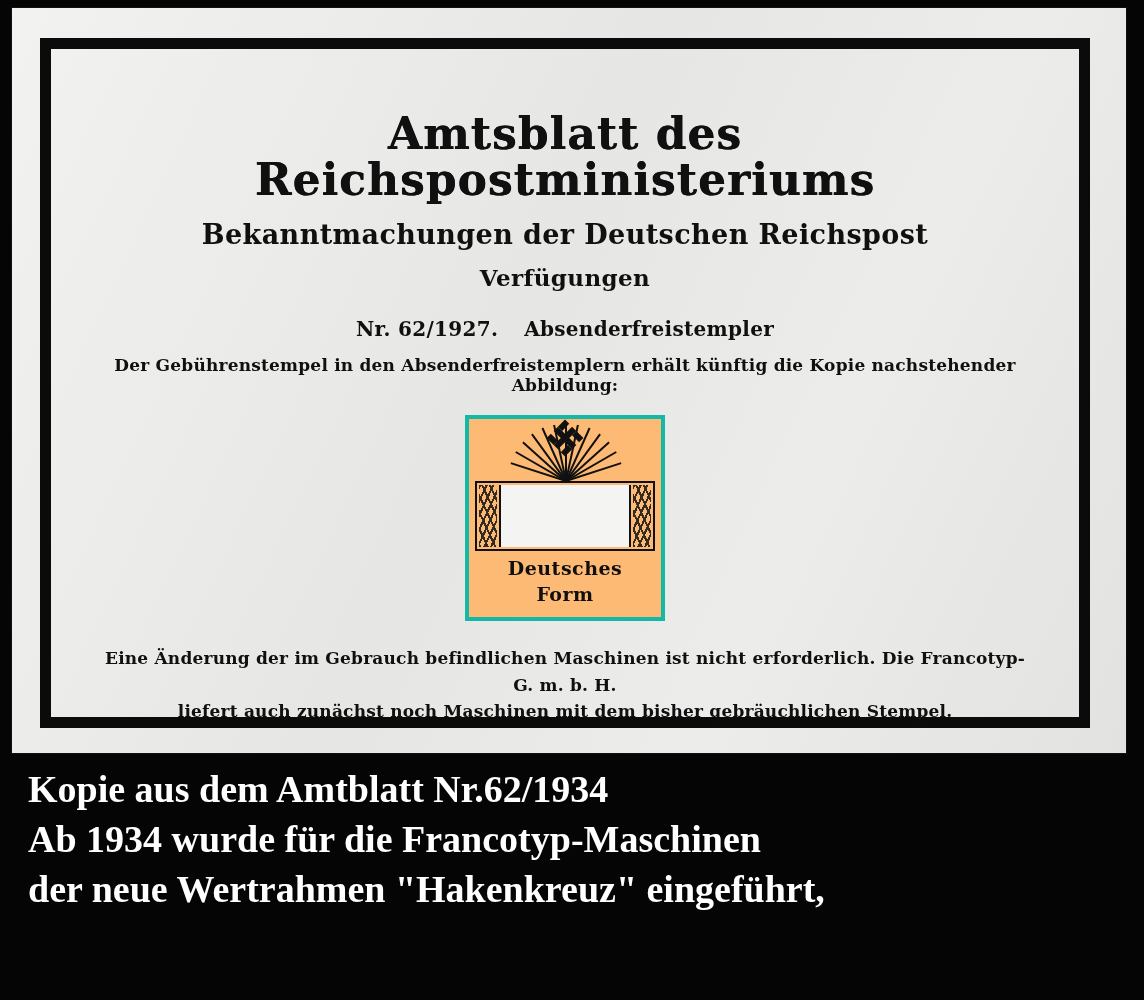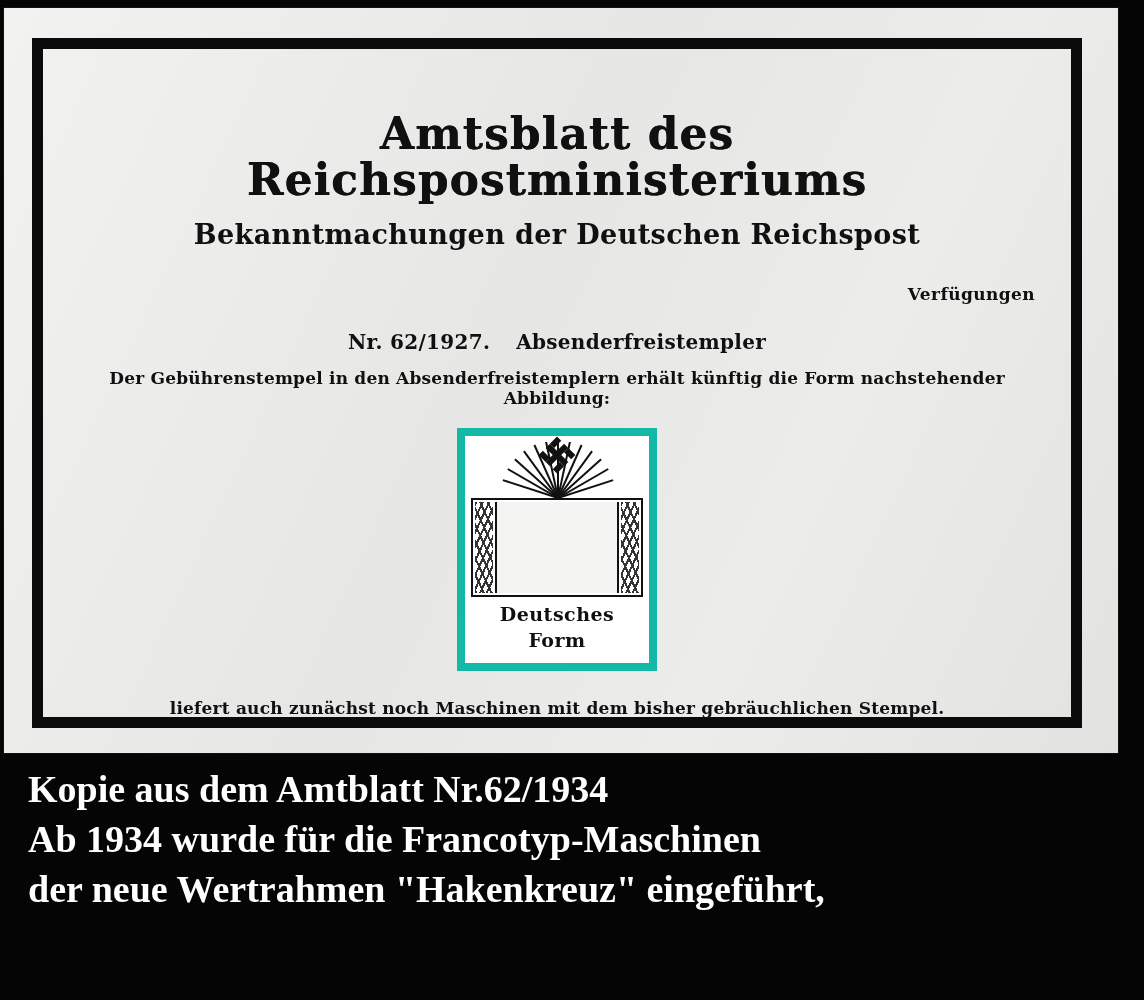--- a/index.html
+++ b/index.html
@@ -16,21 +16,21 @@
   #page {
     position: relative;
     width: 1144px;
     height: 1000px;
     background: #050505;
   }
 
   
   #scan-area {
     position: absolute;
-    left: 4px;
+    left: 12px;
     top: 8px;
     width: 1114px;
     height: 745px;
     background: #e9e9e7;
     box-shadow: 0 0 0 1px #111;
   }
   
   #paper {
     position: absolute;
     inset: 0;
@@ -70,24 +70,23 @@
     margin-top: 34px;
     letter-spacing: 1px;
     text-shadow: 0.4px 0 0 #101010;
   }
   #doc-subtitle {
     font-size: 27px;
     margin-top: 16px;
     letter-spacing: 0.4px;
   }
   #doc-section {
-    font-size: 17px;
-    margin-top: 34px;
+    font-size: 23px;
+    margin-top: 14px;
     letter-spacing: 0.4px;
-    text-align: right;
   }
   #doc-itemline {
     font-size: 20px;
     margin-top: 26px;
     letter-spacing: 0.3px;
   }
   #doc-itemline .num { margin-right: 26px; }
   #doc-lead {
     font-size: 17px;
     margin-top: 14px;
@@ -96,23 +95,23 @@
 
   
   #stamp-wrap {
     margin-top: 20px;
     display: flex;
     justify-content: center;
   }
   #stamp {
     position: relative;
     width: 200px;
-    height: 243px;
-    border: 8px solid #14b8a6;
-    background: #ffffff;
+    height: 206px;
+    border: 4px solid #14b8a6;
+    background: #fdba74;
     box-sizing: border-box;
   }
   #stamp-sun {
     position: absolute;
     left: 6px; top: 6px; right: 6px;
     height: 56px;
     overflow: hidden;
   }
   .ray {
     position: absolute;
@@ -227,21 +226,21 @@
         <div id="doc-title" class="fraktur">Amtsblatt des Reichspostministeriums</div>
 
         <div id="doc-subtitle" class="fraktur">Bekanntmachungen der Deutschen Reichspost</div>
 
         <div id="doc-section" class="fraktur">Verfügungen</div>
 
         <div id="doc-itemline" class="fraktur">
           <span class="num">Nr. 62/1927.</span><span>Absenderfreistempler</span>
         </div>
 
-        <div id="doc-lead" class="fraktur">Der Gebührenstempel in den Absenderfreistemplern erhält künftig die Form nachstehender Abbildung:</div>
+        <div id="doc-lead" class="fraktur">Der Gebührenstempel in den Absenderfreistemplern erhält künftig die Kopie nachstehender Abbildung:</div>
 
         <div id="stamp-wrap">
           <div id="stamp">
 
             <div id="stamp-sun">
               <div class="ray" style="transform: rotate(-72deg);"></div>
               <div class="ray" style="transform: rotate(-60deg);"></div>
               <div class="ray" style="transform: rotate(-48deg);"></div>
               <div class="ray" style="transform: rotate(-36deg);"></div>
               <div class="ray" style="transform: rotate(-24deg);"></div>
@@ -272,20 +271,21 @@
 
             <div id="stamp-text">
               <div class="st-line">Deutsches</div>
               <div class="st-line">Form</div>
             </div>
 
           </div>
         </div>
 
         <div id="doc-foot" class="fraktur">
+          <div>Eine Änderung der im Gebrauch befindlichen Maschinen ist nicht erforderlich. Die Francotyp-G. m. b. H.</div>
           <div>liefert auch zunächst noch Maschinen mit dem bisher gebräuchlichen Stempel.</div>
         </div>
 
       </div>
     </div>
   </div>
 
   <div id="caption">
     <div class="cap-line cap-big">Kopie aus dem Amtblatt Nr.62/1934</div>
     <div class="cap-line cap-big">Ab 1934 wurde für die Francotyp-Maschinen</div>

